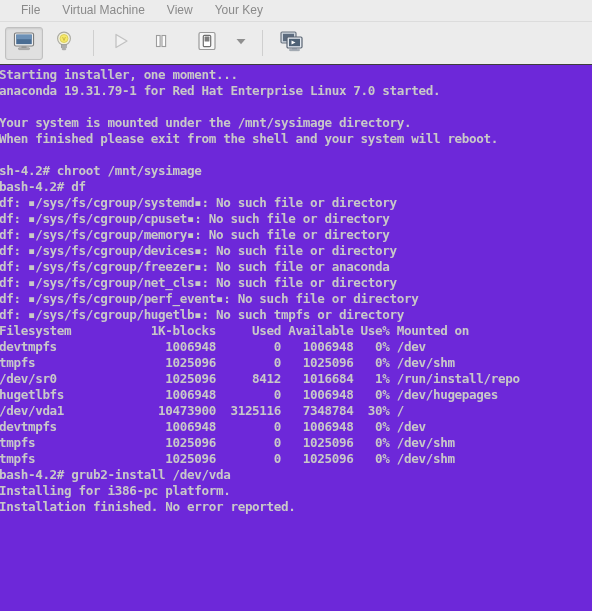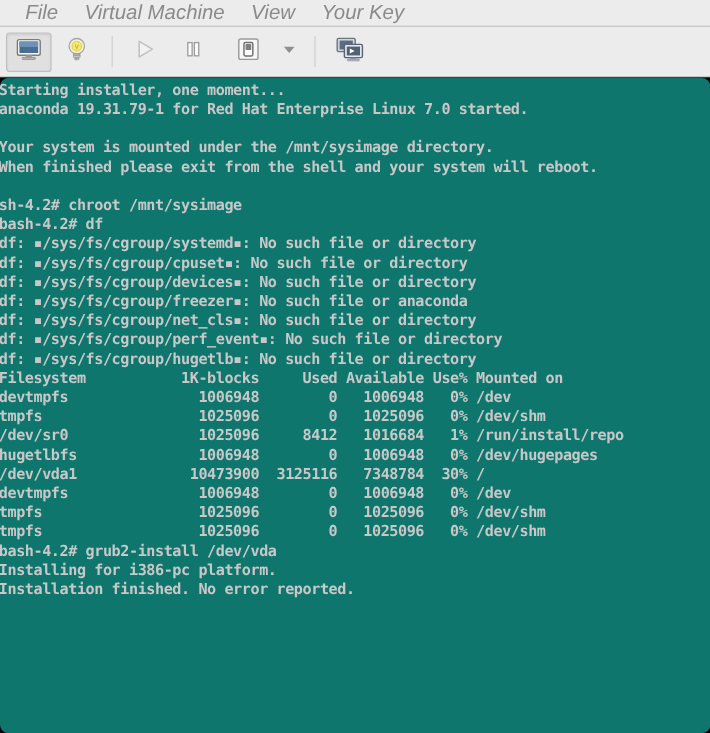--- a/index.html
+++ b/index.html
@@ -29,27 +29,26 @@
     height: 22px;
     min-height: 22px;
     background: #ececec;
     display: flex;
     align-items: center;
     padding-left: 10px;
     box-sizing: border-box;
     border-bottom: 1px solid #dcdcdc;
   }
   .menu-item {
-    font-size: 17px;
+    font-size: 12px;
     color: #8a8a8a;
     padding: 0 11px;
     line-height: 21px;
     white-space: nowrap;
     cursor: default;
-    font-style: italic;
   }
 
   
   .toolbar {
     height: 43px;
     min-height: 43px;
     background: #ececec;
     display: flex;
     align-items: center;
     padding-left: 5px;
@@ -84,24 +83,23 @@
     width: 26px;
     height: 33px;
     display: flex;
     align-items: center;
     justify-content: center;
   }
 
   
   .terminal {
     flex: 1;
-    background: #0f766e;
+    background: #6d28d9;
     overflow: hidden;
     position: relative;
-    border-radius: 7px;
   }
   .term-inner {
     padding: 2px 0 0 0;
   }
   .term-line {
     font-family: "DejaVu Sans Mono", "Liberation Mono", monospace;
     font-size: 12.6px;
     font-weight: bold;
     line-height: 16px;
     height: 16px;
@@ -222,25 +220,26 @@
         <div class="term-line">Starting installer, one moment...</div>
         <div class="term-line">anaconda 19.31.79-1 for Red Hat Enterprise Linux 7.0 started.</div>
         <div class="term-line blank"> </div>
         <div class="term-line">Your system is mounted under the /mnt/sysimage directory.</div>
         <div class="term-line">When finished please exit from the shell and your system will reboot.</div>
         <div class="term-line blank"> </div>
         <div class="term-line">sh-4.2# chroot /mnt/sysimage</div>
         <div class="term-line">bash-4.2# df</div>
         <div class="term-line">df: ▪/sys/fs/cgroup/systemd▪: No such file or directory</div>
         <div class="term-line">df: ▪/sys/fs/cgroup/cpuset▪: No such file or directory</div>
+        <div class="term-line">df: ▪/sys/fs/cgroup/memory▪: No such file or directory</div>
         <div class="term-line">df: ▪/sys/fs/cgroup/devices▪: No such file or directory</div>
         <div class="term-line">df: ▪/sys/fs/cgroup/freezer▪: No such file or anaconda</div>
         <div class="term-line">df: ▪/sys/fs/cgroup/net_cls▪: No such file or directory</div>
         <div class="term-line">df: ▪/sys/fs/cgroup/perf_event▪: No such file or directory</div>
-        <div class="term-line">df: ▪/sys/fs/cgroup/hugetlb▪: No such file or directory</div>
+        <div class="term-line">df: ▪/sys/fs/cgroup/hugetlb▪: No such tmpfs or directory</div>
         <div class="term-line">Filesystem           1K-blocks     Used Available Use% Mounted on</div>
         <div class="term-line">devtmpfs               1006948        0   1006948   0% /dev</div>
         <div class="term-line">tmpfs                  1025096        0   1025096   0% /dev/shm</div>
         <div class="term-line">/dev/sr0               1025096     8412   1016684   1% /run/install/repo</div>
         <div class="term-line">hugetlbfs              1006948        0   1006948   0% /dev/hugepages</div>
         <div class="term-line">/dev/vda1             10473900  3125116   7348784  30% /</div>
         <div class="term-line">devtmpfs               1006948        0   1006948   0% /dev</div>
         <div class="term-line">tmpfs                  1025096        0   1025096   0% /dev/shm</div>
         <div class="term-line">tmpfs                  1025096        0   1025096   0% /dev/shm</div>
         <div class="term-line">bash-4.2# grub2-install /dev/vda</div>

